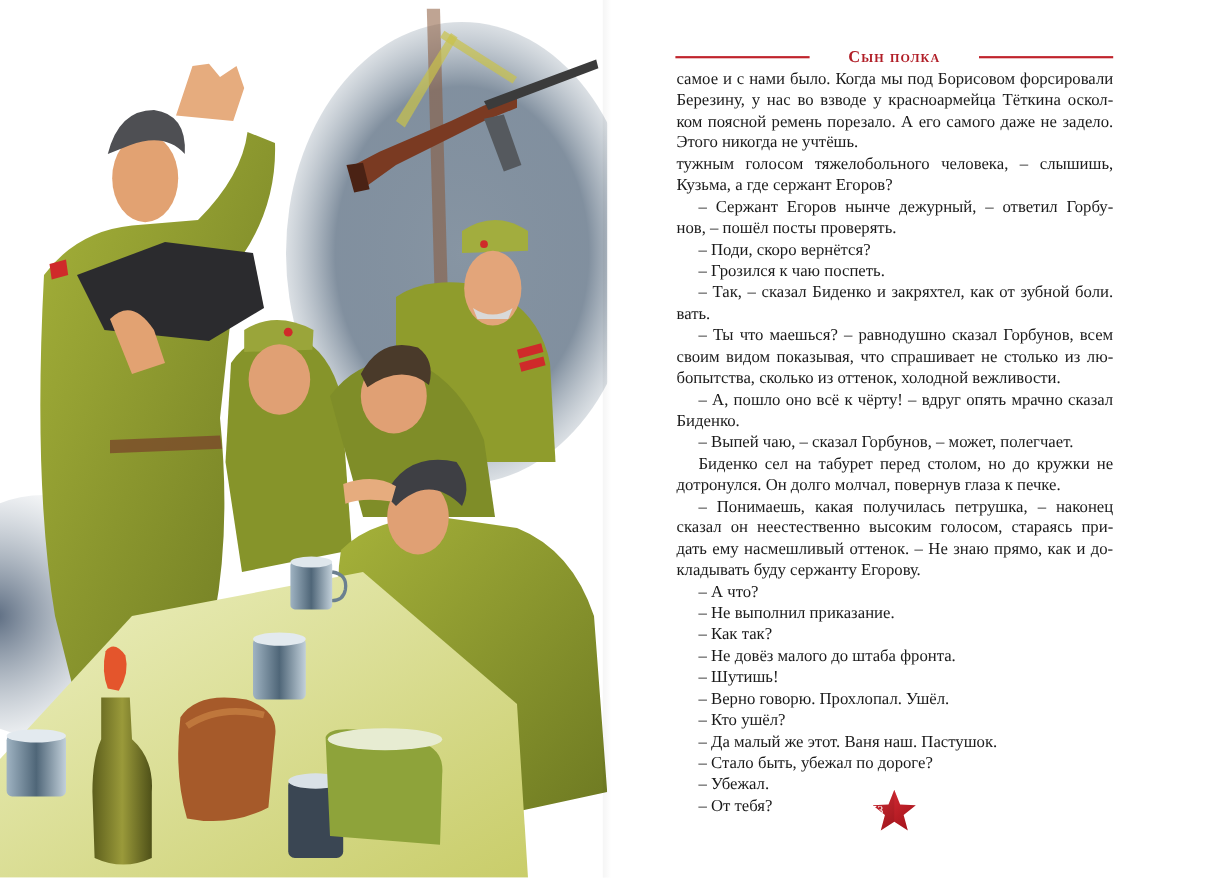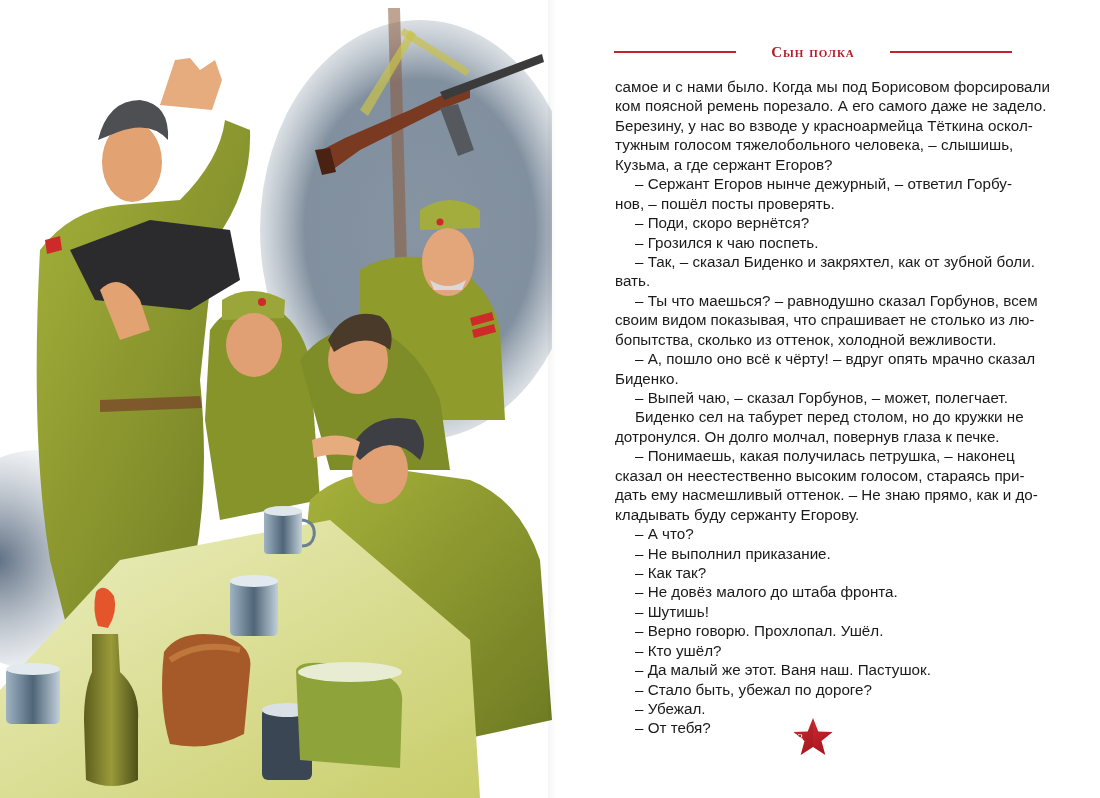--- a/index.html
+++ b/index.html
@@ -63,23 +63,23 @@
       font-weight: bold;
       font-size: 15px;
       letter-spacing: 1px;
       font-variant: small-caps;
       white-space: nowrap;
     }
 
     .text-block {
       position: absolute;
       left: 615px;
-      top: 77px;
+      top: 62px;
       width: 397px;
-      font-family: Liberation Sans, sans-serif;
+      font-family: Liberation Serif, serif;
       font-size: 15.2px;
       line-height: 19.45px;
       color: #1a1a1a;
     }
     .line {
       display: block;
       white-space: nowrap;
       height: 19.45px;
       text-align: justify;
       text-align-last: justify;
@@ -244,22 +244,23 @@
 <div class="gutter"></div>
 
 <div class="running-head">
   <span class="rule"></span>
   <span class="title">Сын полка</span>
   <span class="rule"></span>
 </div>
 
 <div class="text-block" id="text-block">
     <span class="line">самое и с нами было. Когда мы под Борисовом форсировали</span>
+    <span class="line">Березину, у нас во взводе у красноармейца Тёткина оскол-</span>
     <span class="line">ком поясной ремень порезало. А его самого даже не задело.</span>
-    <span class="line">Березину, у нас во взводе у красноармейца Тёткина оскол-</span>
+    <span class="line last">Этого никогда не учтёшь.</span>
     <span class="line">тужным голосом тяжелобольного человека, – слышишь,</span>
     <span class="line last">Кузьма, а где сержант Егоров?</span>
     <span class="line indent">– Сержант Егоров нынче дежурный, – ответил Горбу-</span>
     <span class="line last">нов, – пошёл посты проверять.</span>
     <span class="line indent last">– Поди, скоро вернётся?</span>
     <span class="line indent last">– Грозился к чаю поспеть.</span>
     <span class="line indent">– Так, – сказал Биденко и закряхтел, как от зубной боли.</span>
     <span class="line last">вать.</span>
     <span class="line indent">– Ты что маешься? – равнодушно сказал Горбунов, всем</span>
     <span class="line">своим видом показывая, что спрашивает не столько из лю-</span>

